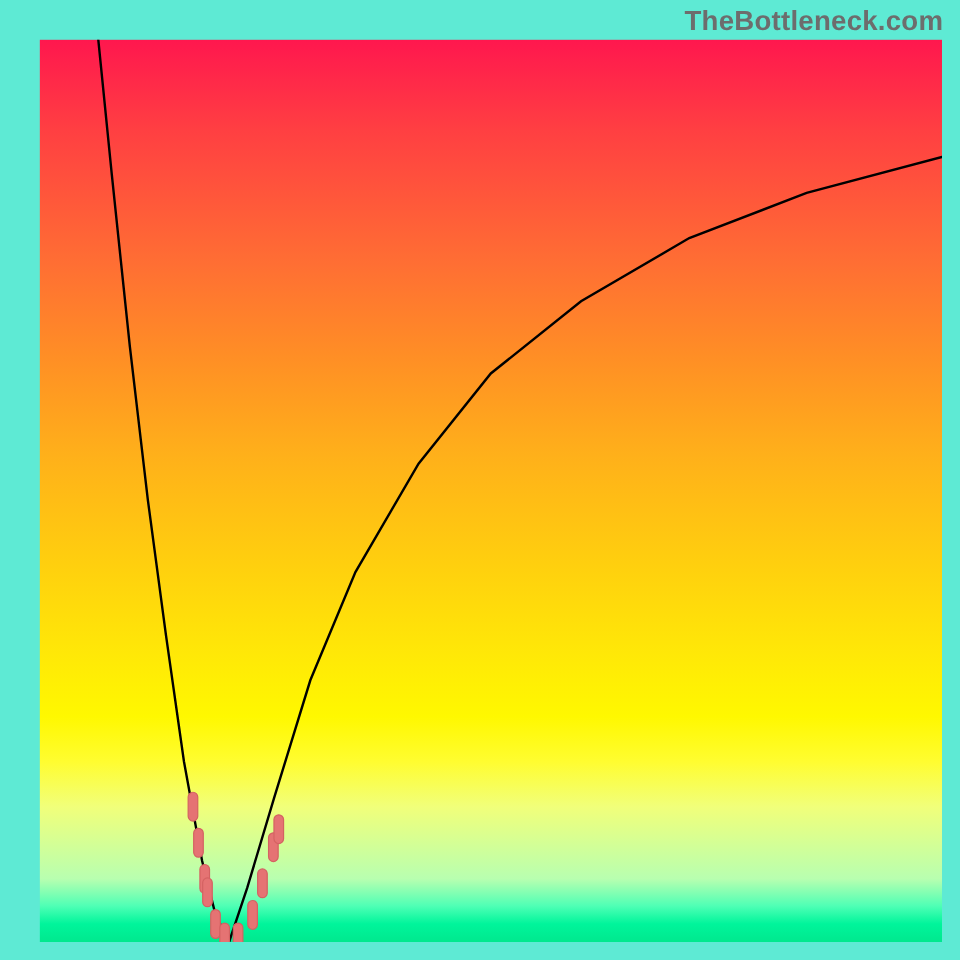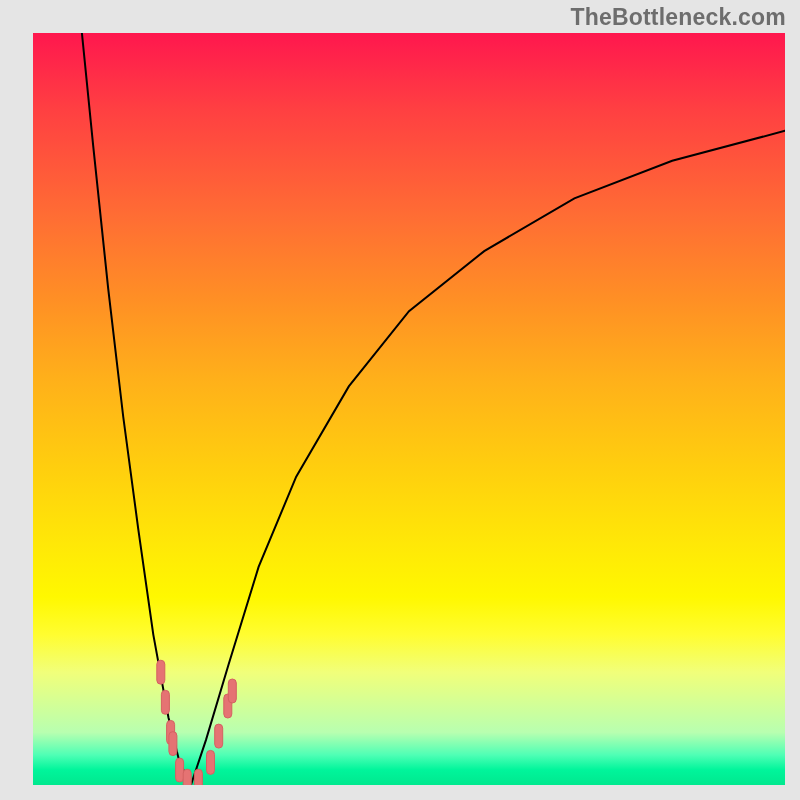--- a/index.html
+++ b/index.html
@@ -7,21 +7,21 @@
     padding: 0;
     width: 800px;
     height: 800px;
     background: #000;
     overflow: hidden;
   }
   .outer {
     position: relative;
     width: 800px;
     height: 800px;
-    background: #e5e5e5;
+    background: #5eead4;
   }
   .plot {
     position: absolute;
     left: 33px;
     top: 33px;
     width: 752px;
     height: 752px;
     overflow: hidden;
   }
   .gradient {

